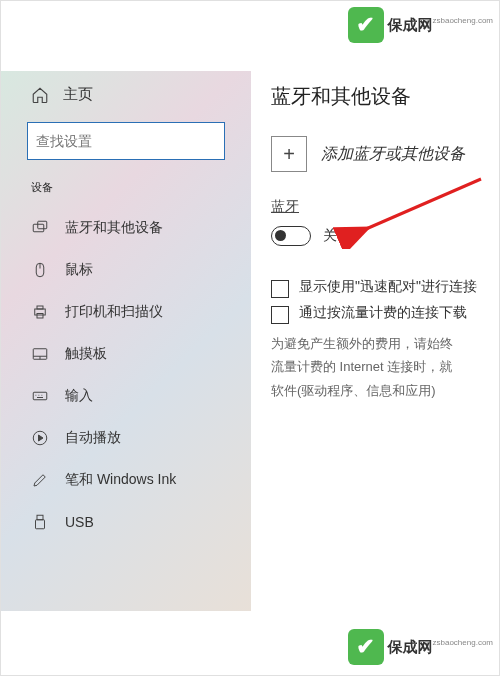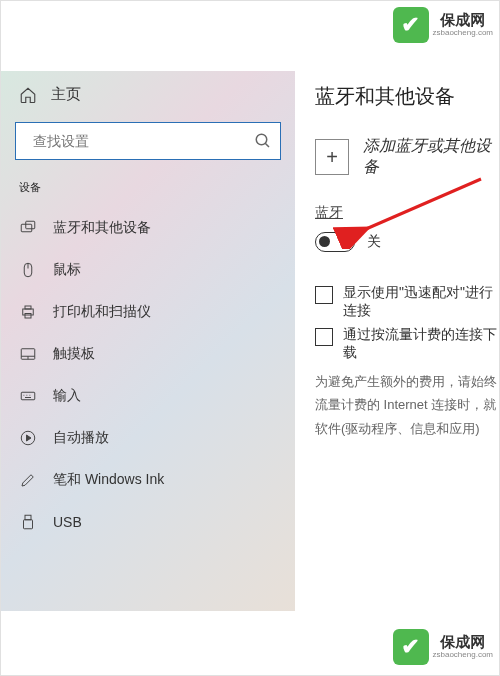--- a/index.html
+++ b/index.html
@@ -1,26 +1,26 @@
 <!DOCTYPE html>
 <html><head>
   <meta charset="utf-8">
   <style>
     * { margin: 0; padding: 0; box-sizing: border-box; font-family: "Microsoft YaHei", "Segoe UI", sans-serif; }
     body { width: 500px; height: 676px; background: #fff; position: relative; overflow: hidden; border: 1px solid #e0e0e0; }
     .top-spacer { height: 70px; }
     .main { display: flex; height: 540px; }
-    .sidebar { width: 294px; background: linear-gradient(135deg, #d8e8e0 0%, #e8d8e0 30%, #d8e0e8 60%, #e8e0d8 100%); padding: 8px 4px; }
+    .sidebar { width: 250px; background: linear-gradient(135deg, #d8e8e0 0%, #e8d8e0 30%, #d8e0e8 60%, #e8e0d8 100%); padding: 8px 16px; }
     .content { flex: 1; background: #fff; padding: 8px 0 8px 20px; }
     .home-row { display: flex; align-items: center; padding: 6px 14px 14px 14px; color: #333; }
     .home-row svg { margin-right: 14px; }
     .home-label { font-size: 15px; }
     .search-wrap { padding: 4px 10px 14px 10px; }
     .search-box { display: flex; align-items: center; border: 1.5px solid #2a6fb5; background: #fff; height: 38px; padding: 0 8px; }
-    .search-input { flex: 1; border: none; outline: none; font-size: 14px; background: transparent; color: #666; margin-left: 9px; }
+    .search-input { flex: 1; border: none; outline: none; font-size: 14px; background: transparent; color: #666; }
     .search-input::placeholder { color: #777; }
     .category-label { font-size: 11px; font-weight: 500; color: #222; padding: 6px 14px 12px 14px; }
     .nav-item { display: flex; align-items: center; padding: 12px 14px; color: #333; cursor: pointer; }
     .nav-item svg { margin-right: 16px; flex-shrink: 0; }
     .nav-label { font-size: 14px; }
     .page-title { font-size: 20px; font-weight: 500; color: #222; padding: 4px 0 16px 0; }
     .add-row { display: flex; align-items: center; padding: 10px 0 22px 0; cursor: pointer; }
     .add-box { width: 36px; height: 36px; border: 1px solid #888; display: flex; align-items: center; justify-content: center; margin-right: 14px; color: #444; font-size: 20px; }
     .add-label { font-size: 16px; color: #333; font-style: italic; }
     .section-subtitle { font-size: 14px; color: #444; padding: 4px 0 8px 0; text-decoration: underline; }
@@ -29,21 +29,21 @@
     .toggle-knob { width: 11px; height: 11px; border-radius: 50%; background: #333; position: absolute; top: 2.5px; left: 3px; }
     .toggle-label { font-size: 14px; color: #333; }
     .arrow-overlay { position: absolute; top: 168px; left: 280px; pointer-events: none; }
     .checkbox-row { display: flex; align-items: flex-start; padding: 2px 0 4px 0; cursor: pointer; }
     .checkbox { width: 18px; height: 18px; border: 1.5px solid #333; margin-right: 10px; flex-shrink: 0; margin-top: 2px; }
     .checkbox-label { font-size: 14px; color: #333; }
     .description { font-size: 13px; color: #666; line-height: 1.8; padding: 4px 0 24px 0; white-space: pre-line; }
     .watermark-tr { position: absolute; top: 6px; right: 6px; display: flex; align-items: center; }
     .watermark-br { position: absolute; bottom: 10px; right: 6px; display: flex; align-items: center; }
     .wm-logo { width: 36px; height: 36px; background: #4fb84f; border-radius: 6px; display: flex; align-items: center; justify-content: center; color: #fff; font-size: 22px; font-weight: bold; margin-right: 4px; }
-    .wm-text { display: flex; flex-direction: column; line-height: 1.1; align-items: center; }
+    .wm-text { display: flex; line-height: 1.1; }
     .wm-cn { font-size: 15px; font-weight: bold; color: #333; }
     .wm-en { font-size: 8px; color: #888; }
   </style>
 </head>
 <body>
 
 <div class="top-spacer"></div>
 
 <div class="main">
   <div class="sidebar">

